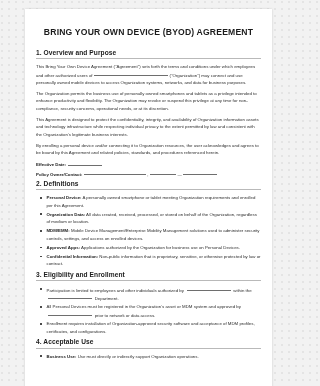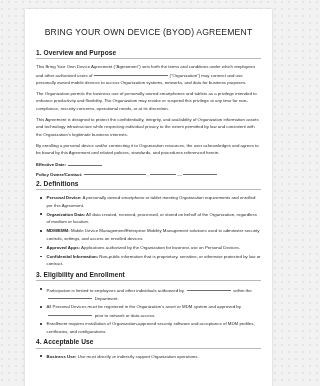--- a/index.html
+++ b/index.html
@@ -32,21 +32,21 @@
     width: 247px;
     min-height: 386px;
     background: #ffffff;
     box-shadow: 0 0 2px rgba(0,0,0,0.16);
     padding: 18px 11px 14px 11px;
     box-sizing: border-box;
   }
 
   .doc-title {
     font-size: 8.6px;
-    font-weight: normal;
+    font-weight: bold;
     letter-spacing: 0.18px;
     text-align: center;
     color: #1b1b1b;
     margin: 0 0 11px 0;
     line-height: 1.25;
   }
 
   .section {
     margin-bottom: 2px;
   }

